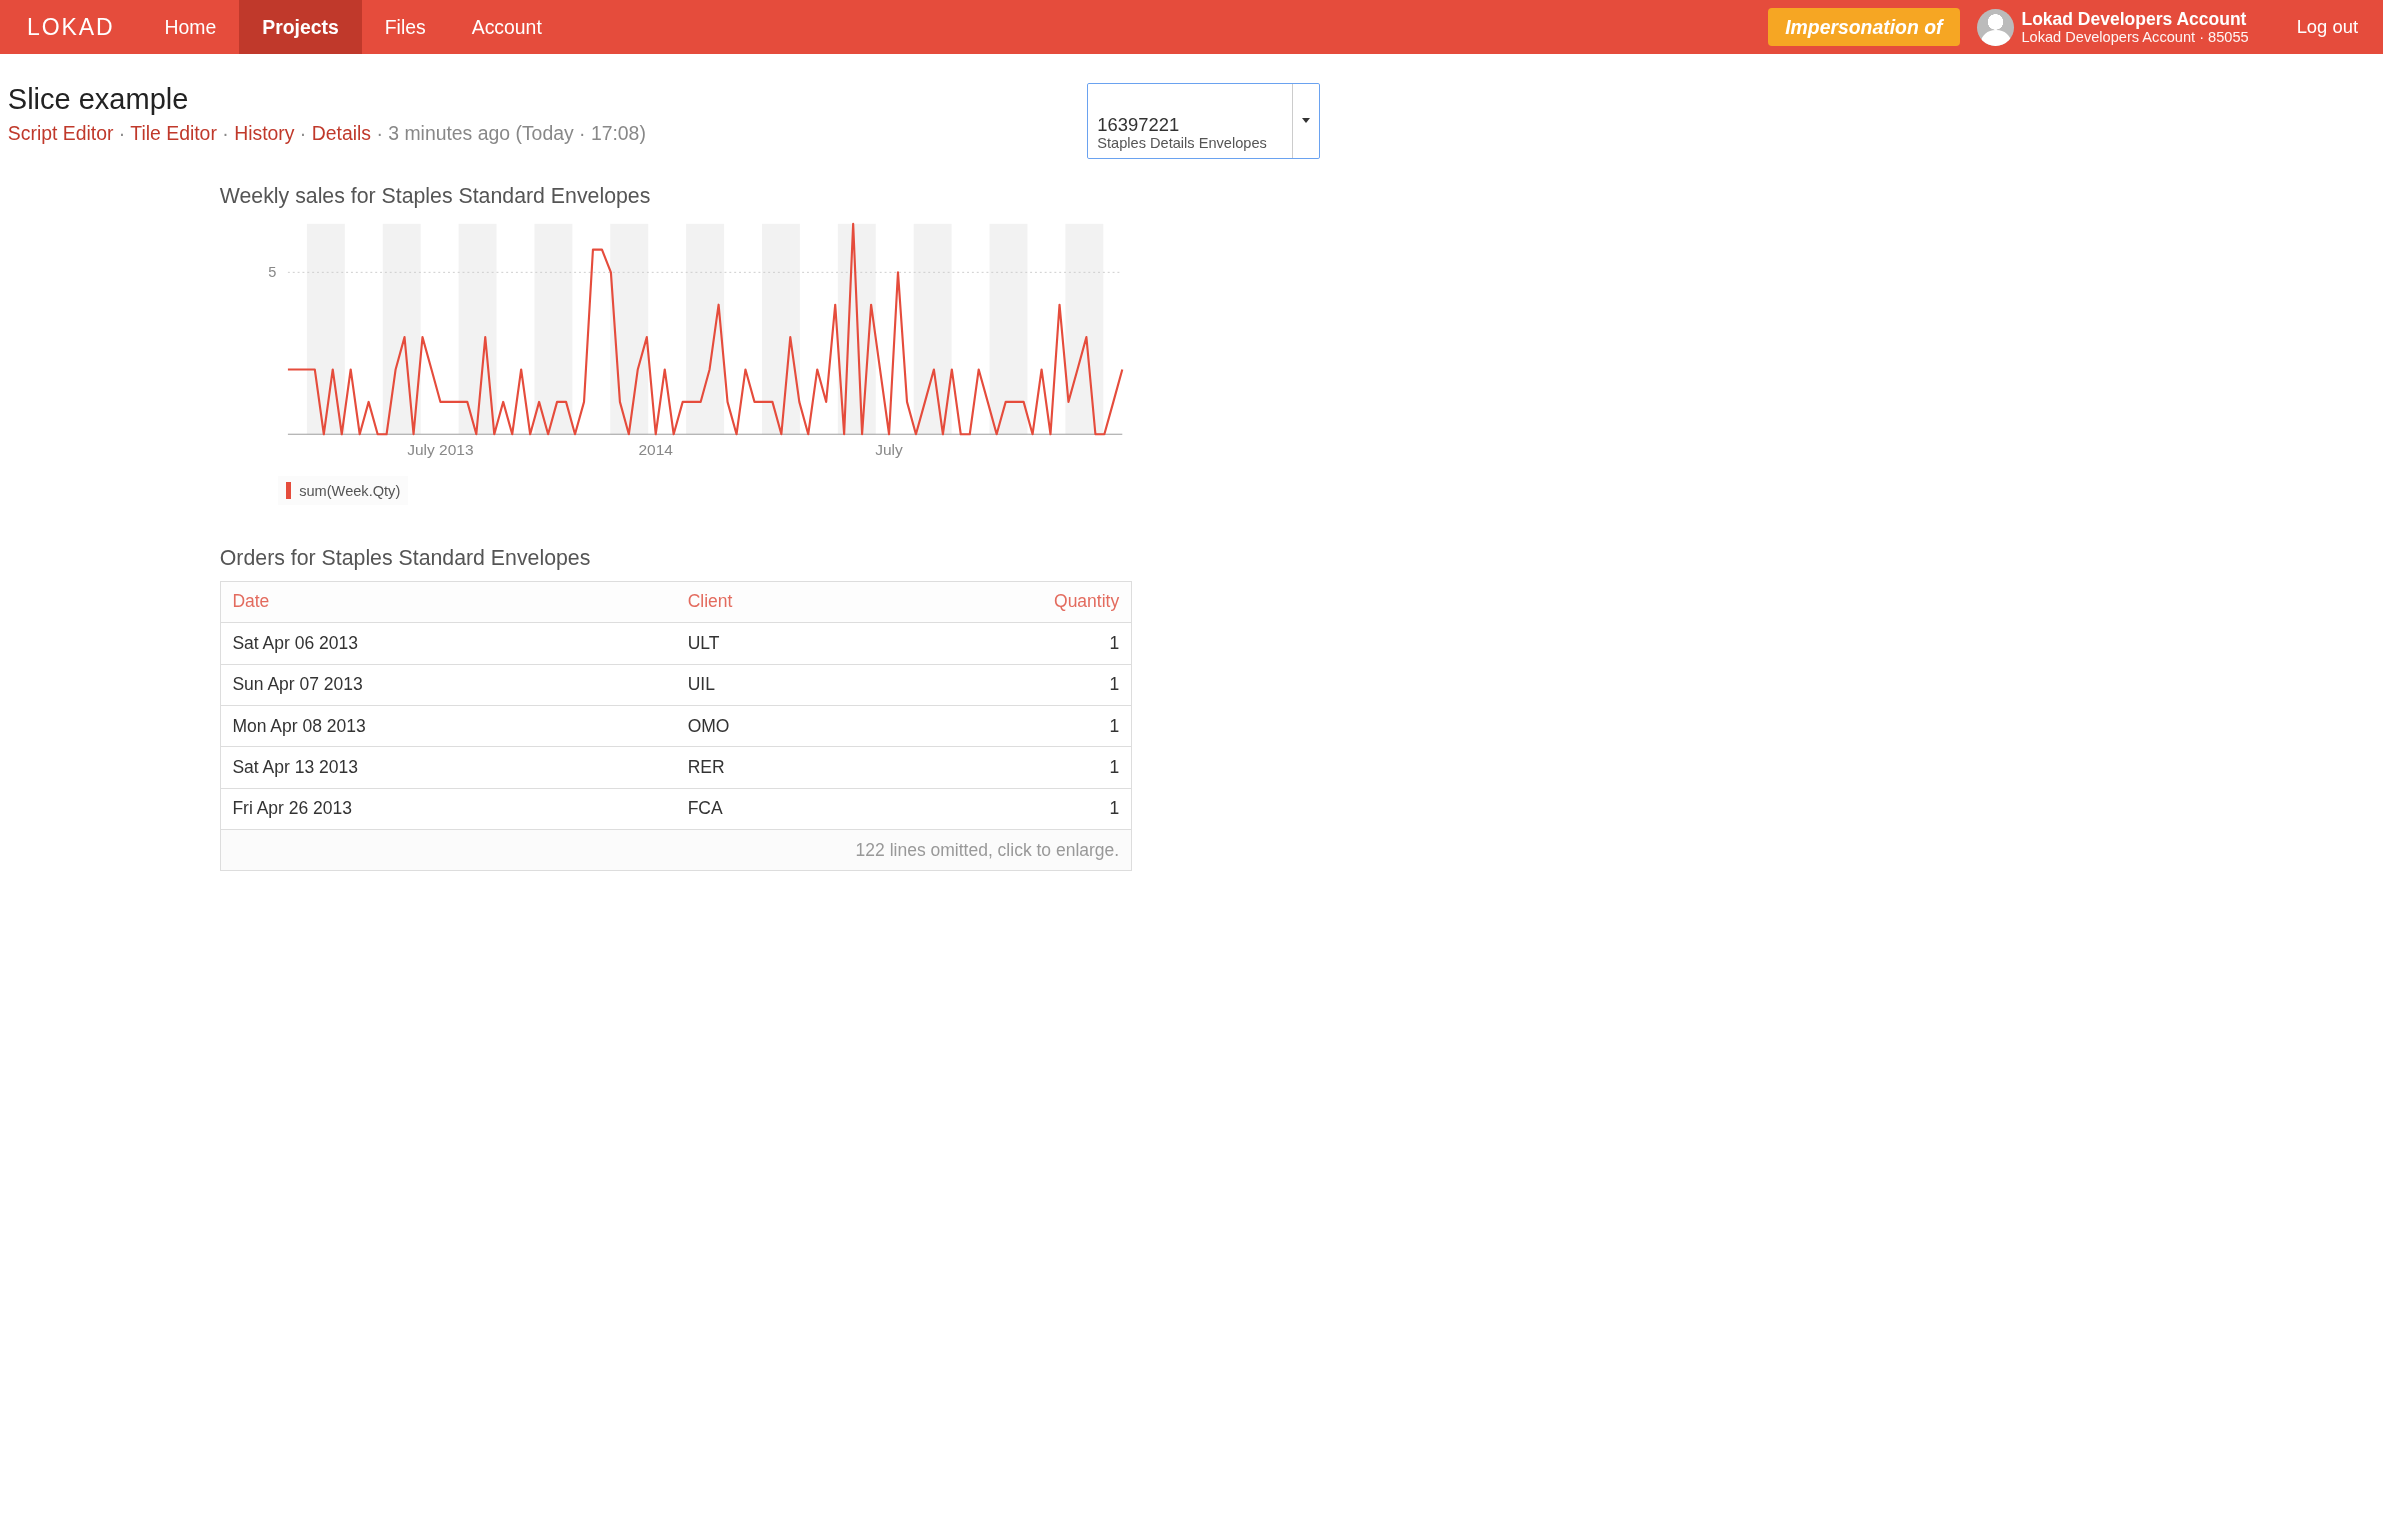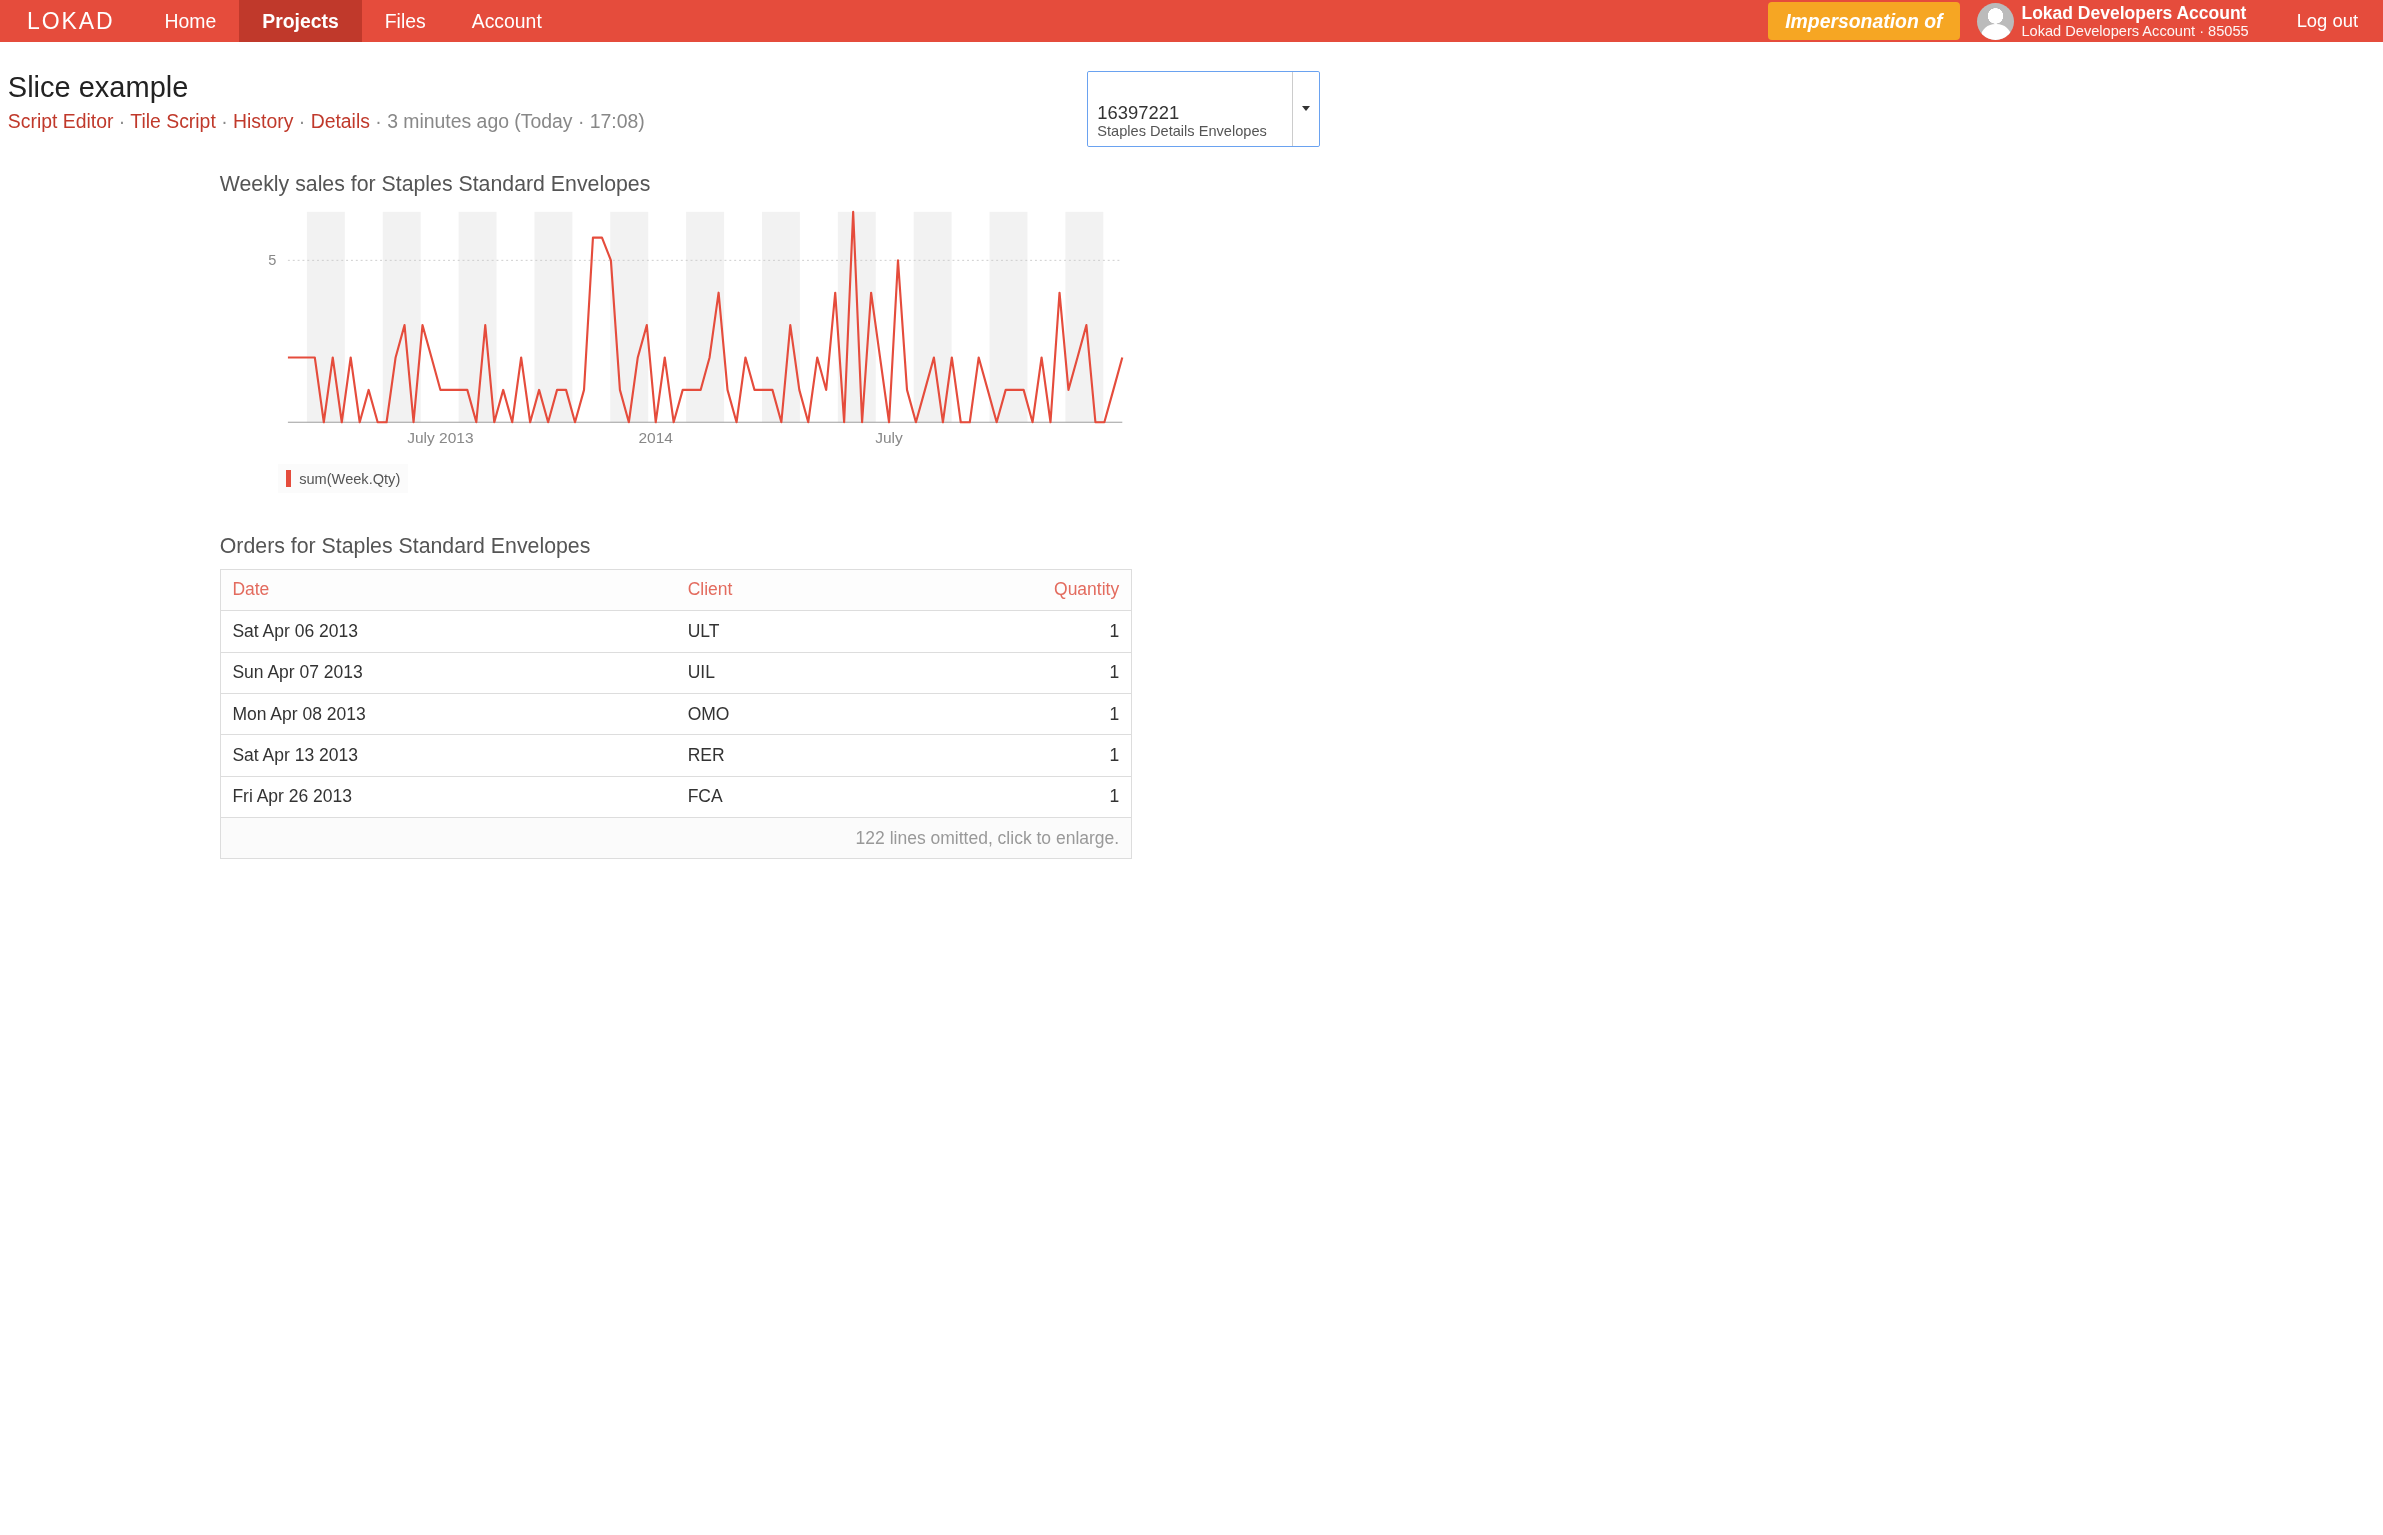--- a/index.html
+++ b/index.html
@@ -16,21 +16,21 @@
     font-family: "Helvetica Neue", Arial, sans-serif;
     font-size: 15.5px;
     color: #333;
     background: #fff;
   }
 
   
   .topbar {
     display: flex;
     align-items: stretch;
-    height: 42px;
+    height: 54px;
     background: var(--lokad-red);
     color: #fff;
   }
   .brand {
     font-weight: 400;
     letter-spacing: 1.9px;
     font-size: 23px;
     padding: 0 27px;
     display: flex; align-items: center;
   }
@@ -189,21 +189,21 @@
   <div class="logout">Log out</div>
 </div>
 
 <div class="page">
   <div class="page-head">
     <div>
       <h1 class="title">Slice example</h1>
       <div class="crumbs">
         <a href="#">Script Editor</a>
         <span class="sep"> · </span>
-        <a href="#">Tile Script</a>
+        <a href="#">Tile Editor</a>
         <span class="sep"> · </span>
         <a href="#">History</a>
         <span class="sep"> · </span>
         <a href="#">Details</a>
         <span class="sep"> · </span>
         <span class="muted">3 minutes ago (Today · 17:08)</span>
       </div>
     </div>
 
     <div class="slice-select">

